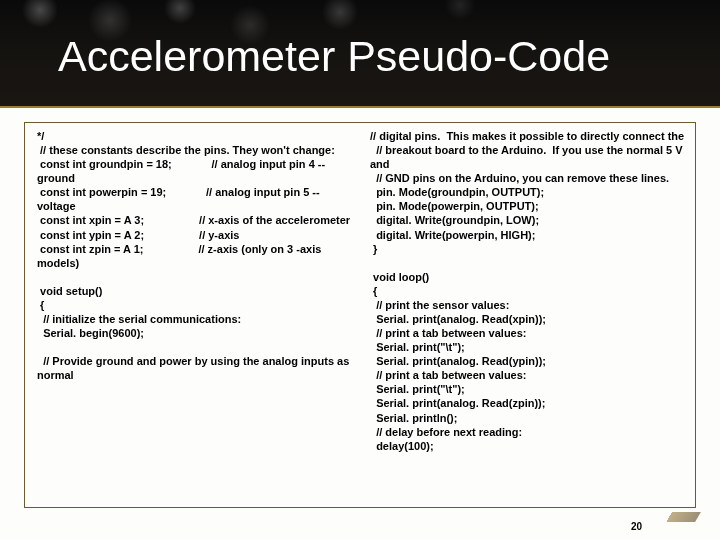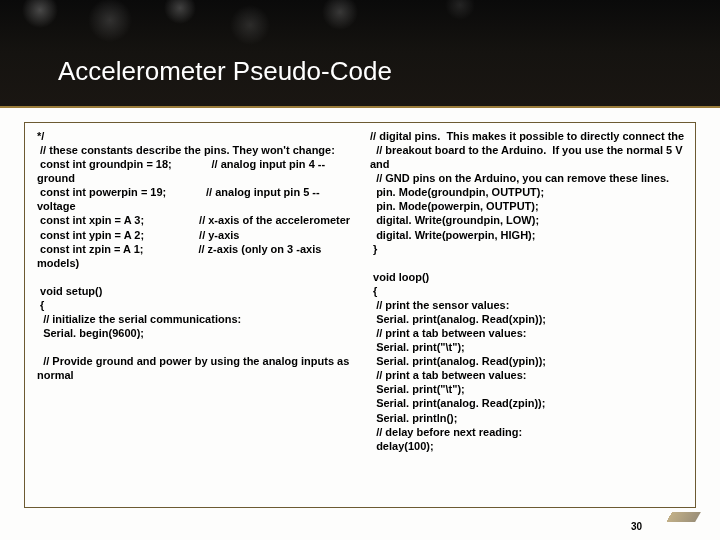--- a/index.html
+++ b/index.html
@@ -26,23 +26,23 @@
       radial-gradient(circle at 40px 10px, rgba(255,255,255,0.25) 0%, rgba(255,255,255,0) 18px),
       radial-gradient(circle at 110px 20px, rgba(255,255,255,0.15) 0%, rgba(255,255,255,0) 22px),
       radial-gradient(circle at 180px 8px, rgba(255,255,255,0.22) 0%, rgba(255,255,255,0) 16px),
       radial-gradient(circle at 250px 25px, rgba(255,255,255,0.12) 0%, rgba(255,255,255,0) 20px),
       radial-gradient(circle at 340px 12px, rgba(255,255,255,0.18) 0%, rgba(255,255,255,0) 18px),
       radial-gradient(circle at 460px 5px, rgba(255,255,255,0.1) 0%, rgba(255,255,255,0) 15px);
   }
   .title {
     position: absolute;
     left: 58px;
-    top: 56px;
+    top: 32px;
     color: #ffffff;
-    font-size: 26px;
+    font-size: 43px;
     font-weight: 400;
     font-family: Arial, sans-serif;
   }
   .content {
     position: absolute;
     top: 122px;
     left: 24px;
     right: 24px;
     bottom: 32px;
     border: 1.5px solid #6c5a32;
@@ -118,13 +118,13 @@
   Serial. print(analog. Read(ypin));
   // print a tab between values:
   Serial. print("\t");
   Serial. print(analog. Read(zpin));
   Serial. println();
   // delay before next reading:
   delay(100);</div>
 </div>
 
 <div class="corner-accent"></div>
-<div class="page-num">30</div>
+<div class="page-num">20</div>
 
 </body></html>

